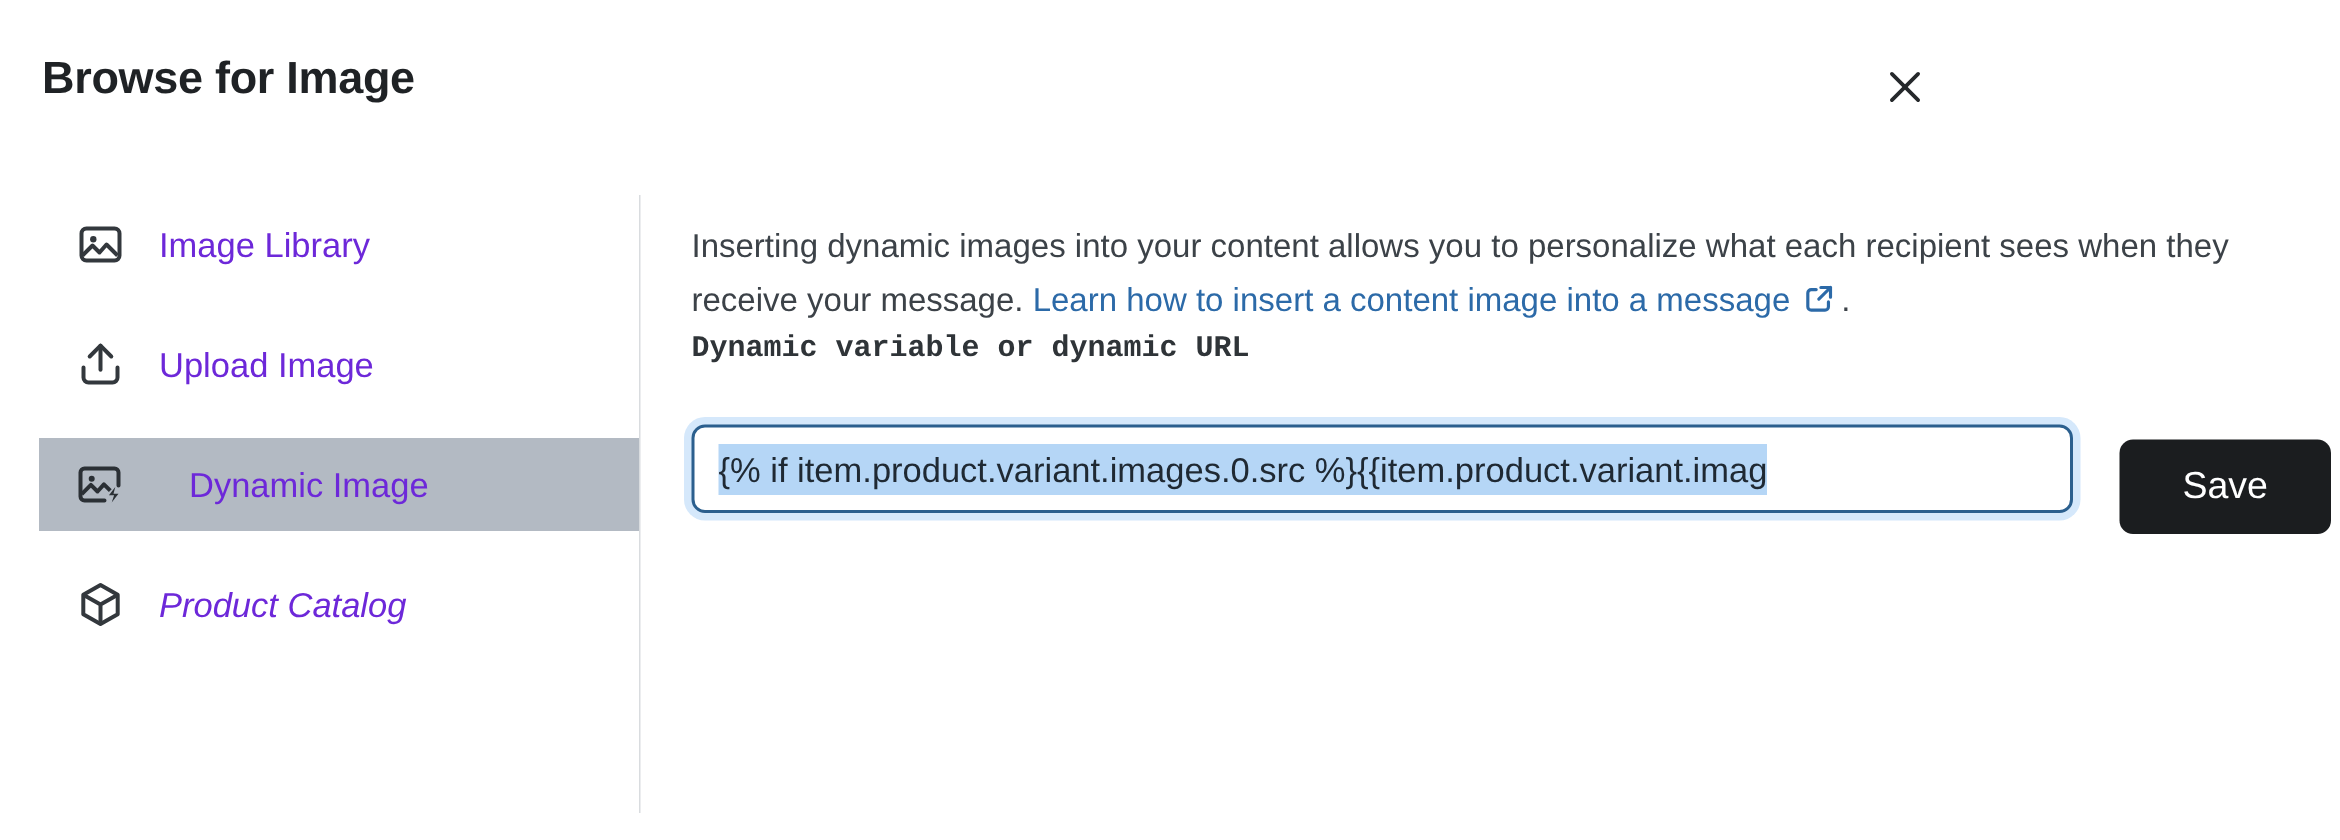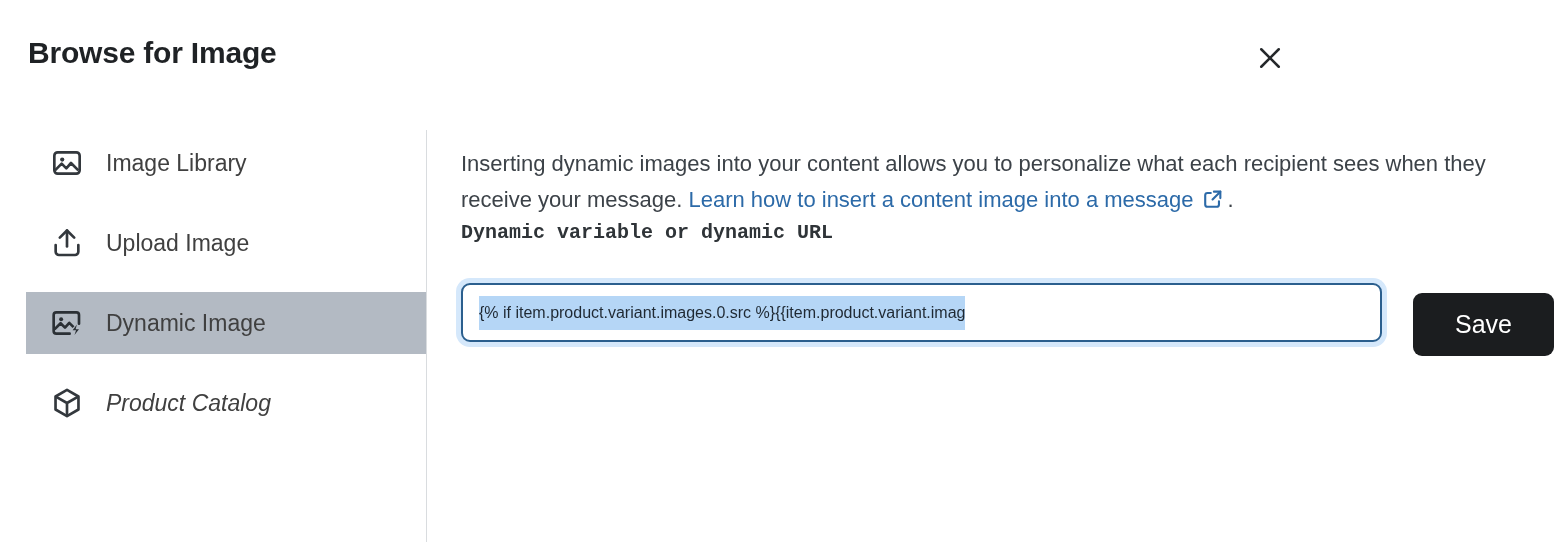--- a/index.html
+++ b/index.html
@@ -69,31 +69,32 @@
     margin: 0 0 18px 26px;
     width: 400px;
     padding-left: 22px;
     cursor: pointer;
     background: transparent;
     color: #2f3337;
   }
   .nav-item:last-child { margin-bottom: 0; font-style: italic; }
   .nav-item.selected {
     background: #b3bac3;
+    gap: 20px;
   }
   .nav-icon {
     width: 38px; height: 38px;
     flex: 0 0 38px;
     display: flex; align-items: center; justify-content: center;
     margin-right: 20px;
   }
   .nav-icon svg { display: block; }
   .nav-label {
     font-size: 23px;
-    color: #404040;
+    color: #6d28d9;
     white-space: nowrap;
   }
 
   
   .content {
     position: relative;
     flex: 1 1 auto;
     padding: 28px 54px 0 34px;
   }
   .description {
@@ -129,21 +130,21 @@
     flex: 0 0 921px;
   }
   .text-input {
     width: 921px;
     height: 59px;
     border: 2px solid #2b5f8e;
     border-radius: 9px;
     box-shadow: 0 0 0 5px #d5e8fb;
     background: #ffffff;
     font-family: "Liberation Sans", sans-serif;
-    font-size: 16px;
+    font-size: 23px;
     color: #1f2933;
     padding: 0 16px;
     outline: none;
     overflow: hidden;
     white-space: nowrap;
     display: flex;
     align-items: center;
     cursor: text;
   }
   .input-selection {

